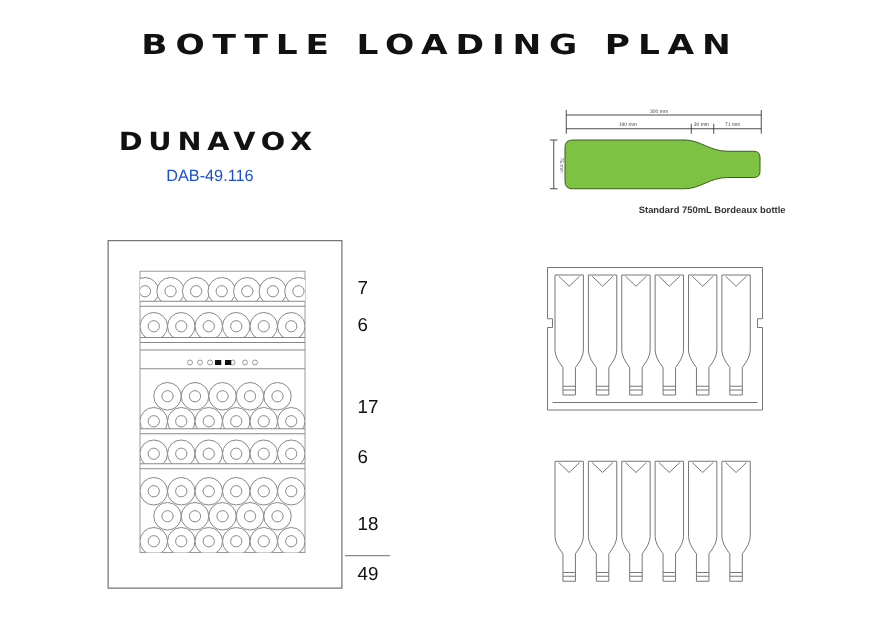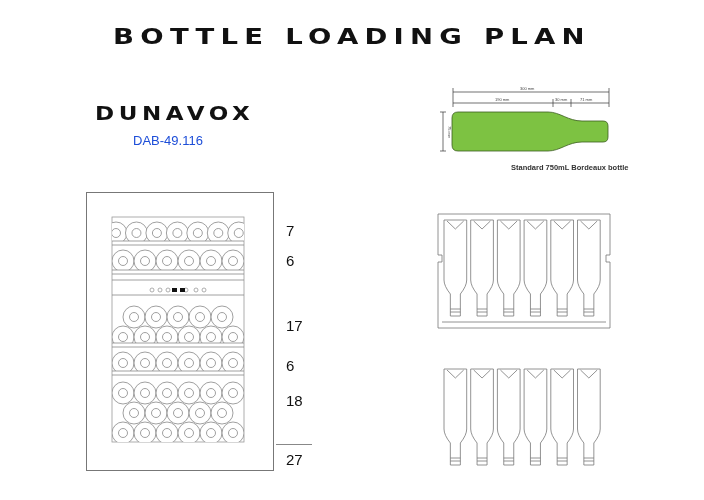--- a/index.html
+++ b/index.html
@@ -168,23 +168,23 @@
     </clipPath>
     <clipPath id="c5">
       <rect x="112" y="378" width="132" height="64"></rect>
     </clipPath>
   </svg>
 
 <div class="count" style="top:222px">7</div>
 <div class="count" style="top:252px">6</div>
 <div class="count" style="top:317px">17</div>
 <div class="count" style="top:357px">6</div>
-<div class="count" style="top:392px">18</div>
+<div class="count" style="top:411px">18</div>
 <div class="total-line"></div>
-<div class="count" style="top:451px">27</div>
+<div class="count" style="top:451px">49</div>
 
 <svg style="left:0;top:0" width="704" height="500" viewBox="0 0 704 500">
   <g stroke="#333" stroke-width="0.7" fill="none">
     <line x1="453" y1="92" x2="609" y2="92"></line>
     <line x1="453" y1="103" x2="609" y2="103"></line>
     <line x1="453" y1="88" x2="453" y2="107"></line>
     <line x1="609" y1="88" x2="609" y2="107"></line>
     <line x1="553" y1="99" x2="553" y2="107"></line>
     <line x1="571" y1="99" x2="571" y2="107"></line>
     <line x1="443" y1="112" x2="443" y2="151"></line>

